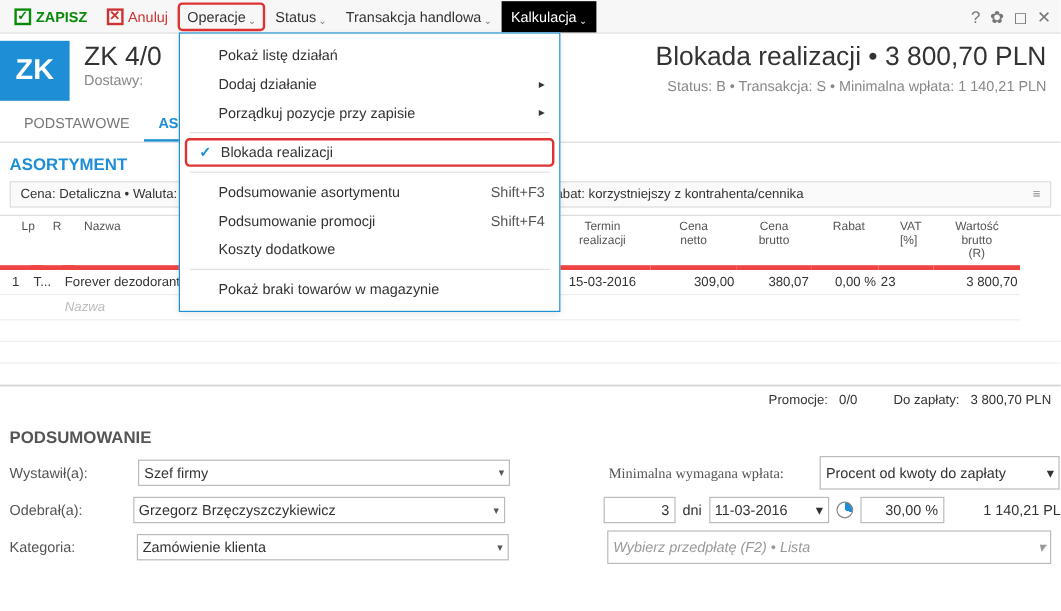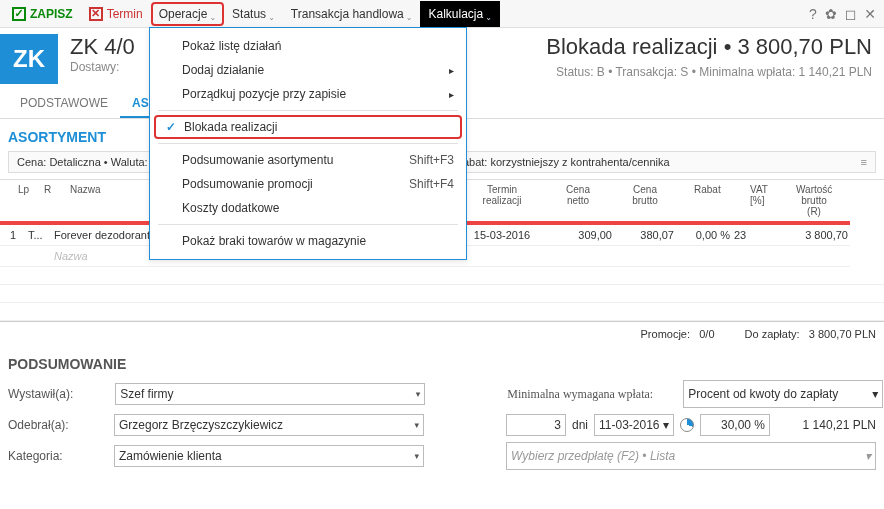--- a/index.html
+++ b/index.html
@@ -68,36 +68,36 @@
   
   .form-section { padding: 10px 8px 6px; }
   .form-title { font-size: 14px; font-weight: 600; color: #555; margin-bottom: 8px; }
   .form-row { display: flex; align-items: center; margin-bottom: 6px; font-size: 12px; gap: 42px; }
   .form-label { width: 100px; color: #555; }
   .form-select { flex: 0 0 310px; height: 22px; border: 1px solid #bbb; padding: 0 4px; font-size: 12px; display: flex; align-items: center; background: #fff; }
   .form-select .dd { margin-left: auto; font-size: 9px; color: #555; }
   .right-col { margin-left: 40px; display: flex; align-items: center; gap: 6px; }
   .right-label { width: 170px; color: #555; font-family: Liberation Serif, serif; }
   .small-input { width: 60px; height: 22px; border: 1px solid #bbb; text-align: right; padding: 0 4px; display: flex; align-items: center; justify-content: flex-end; font-size: 12px; }
-  .mid-input { width: 80px; height: 22px; border: 1px solid #bbb; padding: 0 4px; display: flex; align-items: center; font-size: 12px; }
+  .mid-input { width: 100px; height: 22px; border: 1px solid #bbb; padding: 0 4px; display: flex; align-items: center; font-size: 12px; }
   .wide-select { width: 200px; height: 28px; border: 1px solid #bbb; padding: 0 4px; display: flex; align-items: center; font-size: 12px; }
   .pie { width: 14px; height: 14px; border-radius: 50%; border: 1px solid #888; background: conic-gradient(#1e8fd6 0 30%, #fff 30% 100%); }
   .readonly-amt { width: 100px; text-align: right; font-size: 12px; }
 </style>
 </head>
 <body>
 
 <div class="toolbar">
   <div class="toolbar-btn save">
     <span class="icon-sq icon-save">✓</span>
     <span>ZAPISZ</span>
   </div>
   <div class="toolbar-btn cancel">
     <span class="icon-sq icon-cancel">✕</span>
-    <span>Termin</span>
+    <span>Anuluj</span>
   </div>
   <div class="toolbar-btn highlighted">
     <span>Operacje</span>
     <span class="chev">⌄</span>
   </div>
   <div class="toolbar-btn">
     <span>Status</span>
     <span class="chev">⌄</span>
   </div>
   <div class="toolbar-btn">

